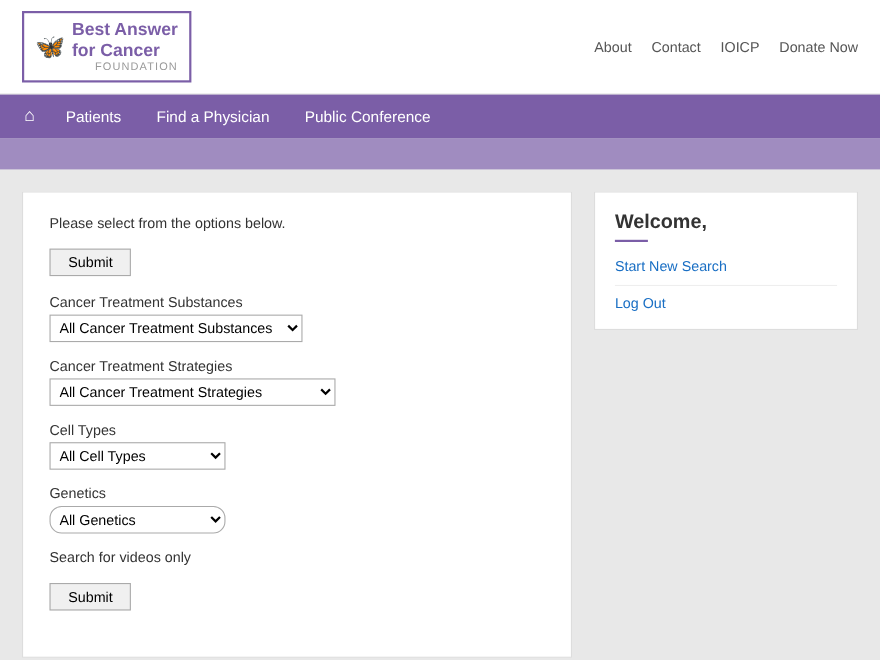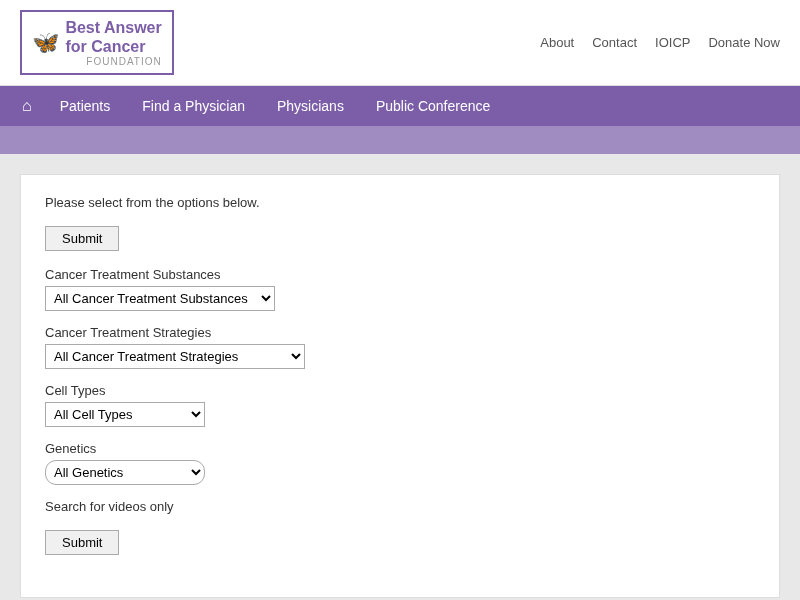--- a/index.html
+++ b/index.html
@@ -220,23 +220,20 @@
 
 <div id="navbar">
   <span id="home-icon-btn">⌂</span>
   <div class="nav-item">
     <span>Patients</span>
   </div>
   <div class="nav-item">
     <span>Find a Physician</span>
   </div>
   <div class="nav-item">
-    <span>Physicians</span>
-  </div>
-  <div class="nav-item">
     <span>Public Conference</span>
   </div>
 </div>
 
 <div id="sub-header"></div>
 
 <div id="main-content">
 
   <div id="left-panel">
     <p id="instructions">Please select from the options below.</p>
@@ -278,13 +275,19 @@
     </div>
 
     
     <span id="search-videos-label">Search for videos only</span>
 
     <button class="submit-btn-bottom">Submit</button>
 
     
   </div>
 
+  <div id="right-panel">
+    <h2 id="welcome-title">Welcome,</h2>
+    <hr id="welcome-divider">
+    <a id="start-new-search-link">Start New Search</a>
+    <a id="log-out-link">Log Out</a>
+  </div>
 </div>
 
 </body></html>

